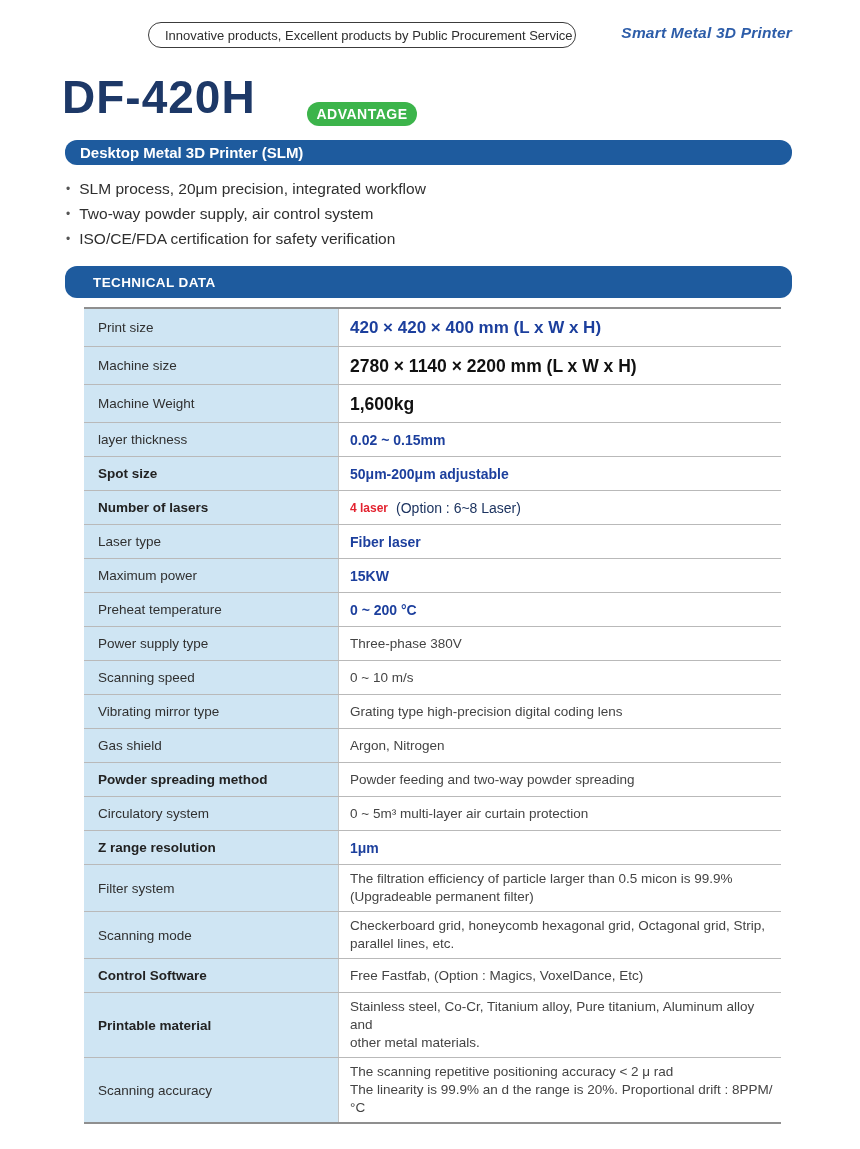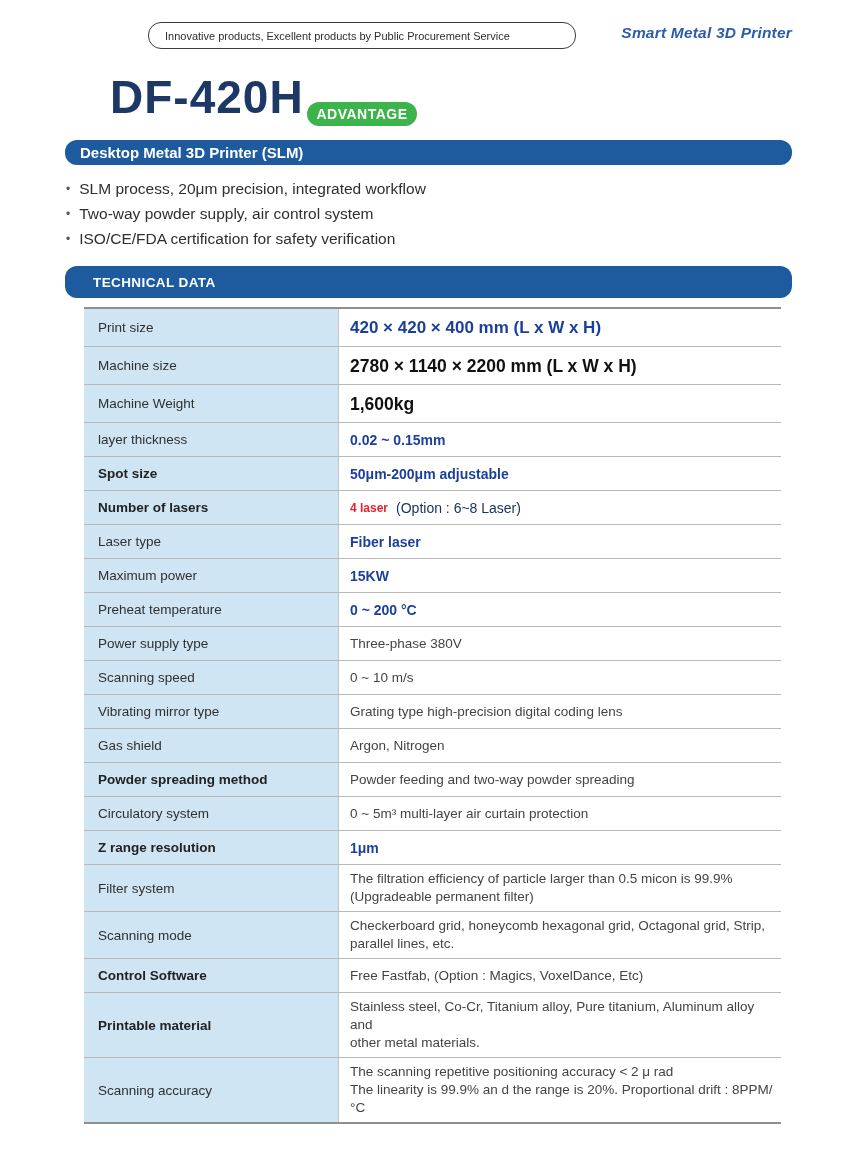--- a/index.html
+++ b/index.html
@@ -9,34 +9,34 @@
     --text-gray:#444444; --border-gray:#b9b9b9; --border-dark:#8f8f8f;
   }
   *{margin:0;padding:0;box-sizing:border-box;}
   html,body{background:#ffffff;}
   body{
     width:860px;height:1149px;position:relative;overflow:hidden;
     font-family:"Liberation Sans","DejaVu Sans",sans-serif;color:var(--text-dark);
   }
   
   .hdr-pill{
-    position:absolute;left:148px;top:22px;height:27px;width:428px;
+    position:absolute;left:148px;top:22px;height:18px;width:428px;
     border:1.5px solid #3c3c3c;border-radius:13px;
-    display:flex;align-items:center;padding:4px 16px;
-    font-size:11px;color:#2e2e2e;white-space:nowrap;
+    display:flex;align-items:center;padding:12px 16px;
+    font-size:13px;color:#2e2e2e;white-space:nowrap;
   }
   .brand{
     position:absolute;top:24px;right:68px;
     font-size:15.5px;font-style:italic;font-weight:bold;color:var(--brand-blue);
     letter-spacing:.2px;
   }
   
   .title{
     position:absolute;left:62px;top:70px;
-    font-size:46px;font-weight:bold;color:var(--title-navy);letter-spacing:1px;margin-left:48px;
+    font-size:46px;font-weight:bold;color:var(--title-navy);letter-spacing:1px;
   }
   .badge{
     position:absolute;left:307px;top:102px;width:110px;height:24px;
     background:var(--badge-green);border-radius:12px;
     display:flex;align-items:center;justify-content:center;
     color:#ffffff;font-size:14px;font-weight:600;letter-spacing:.5px;
   }
   .model-banner{
     position:absolute;left:65px;top:140px;width:727px;height:25px;
     background:var(--banner-blue);border-radius:12px;

